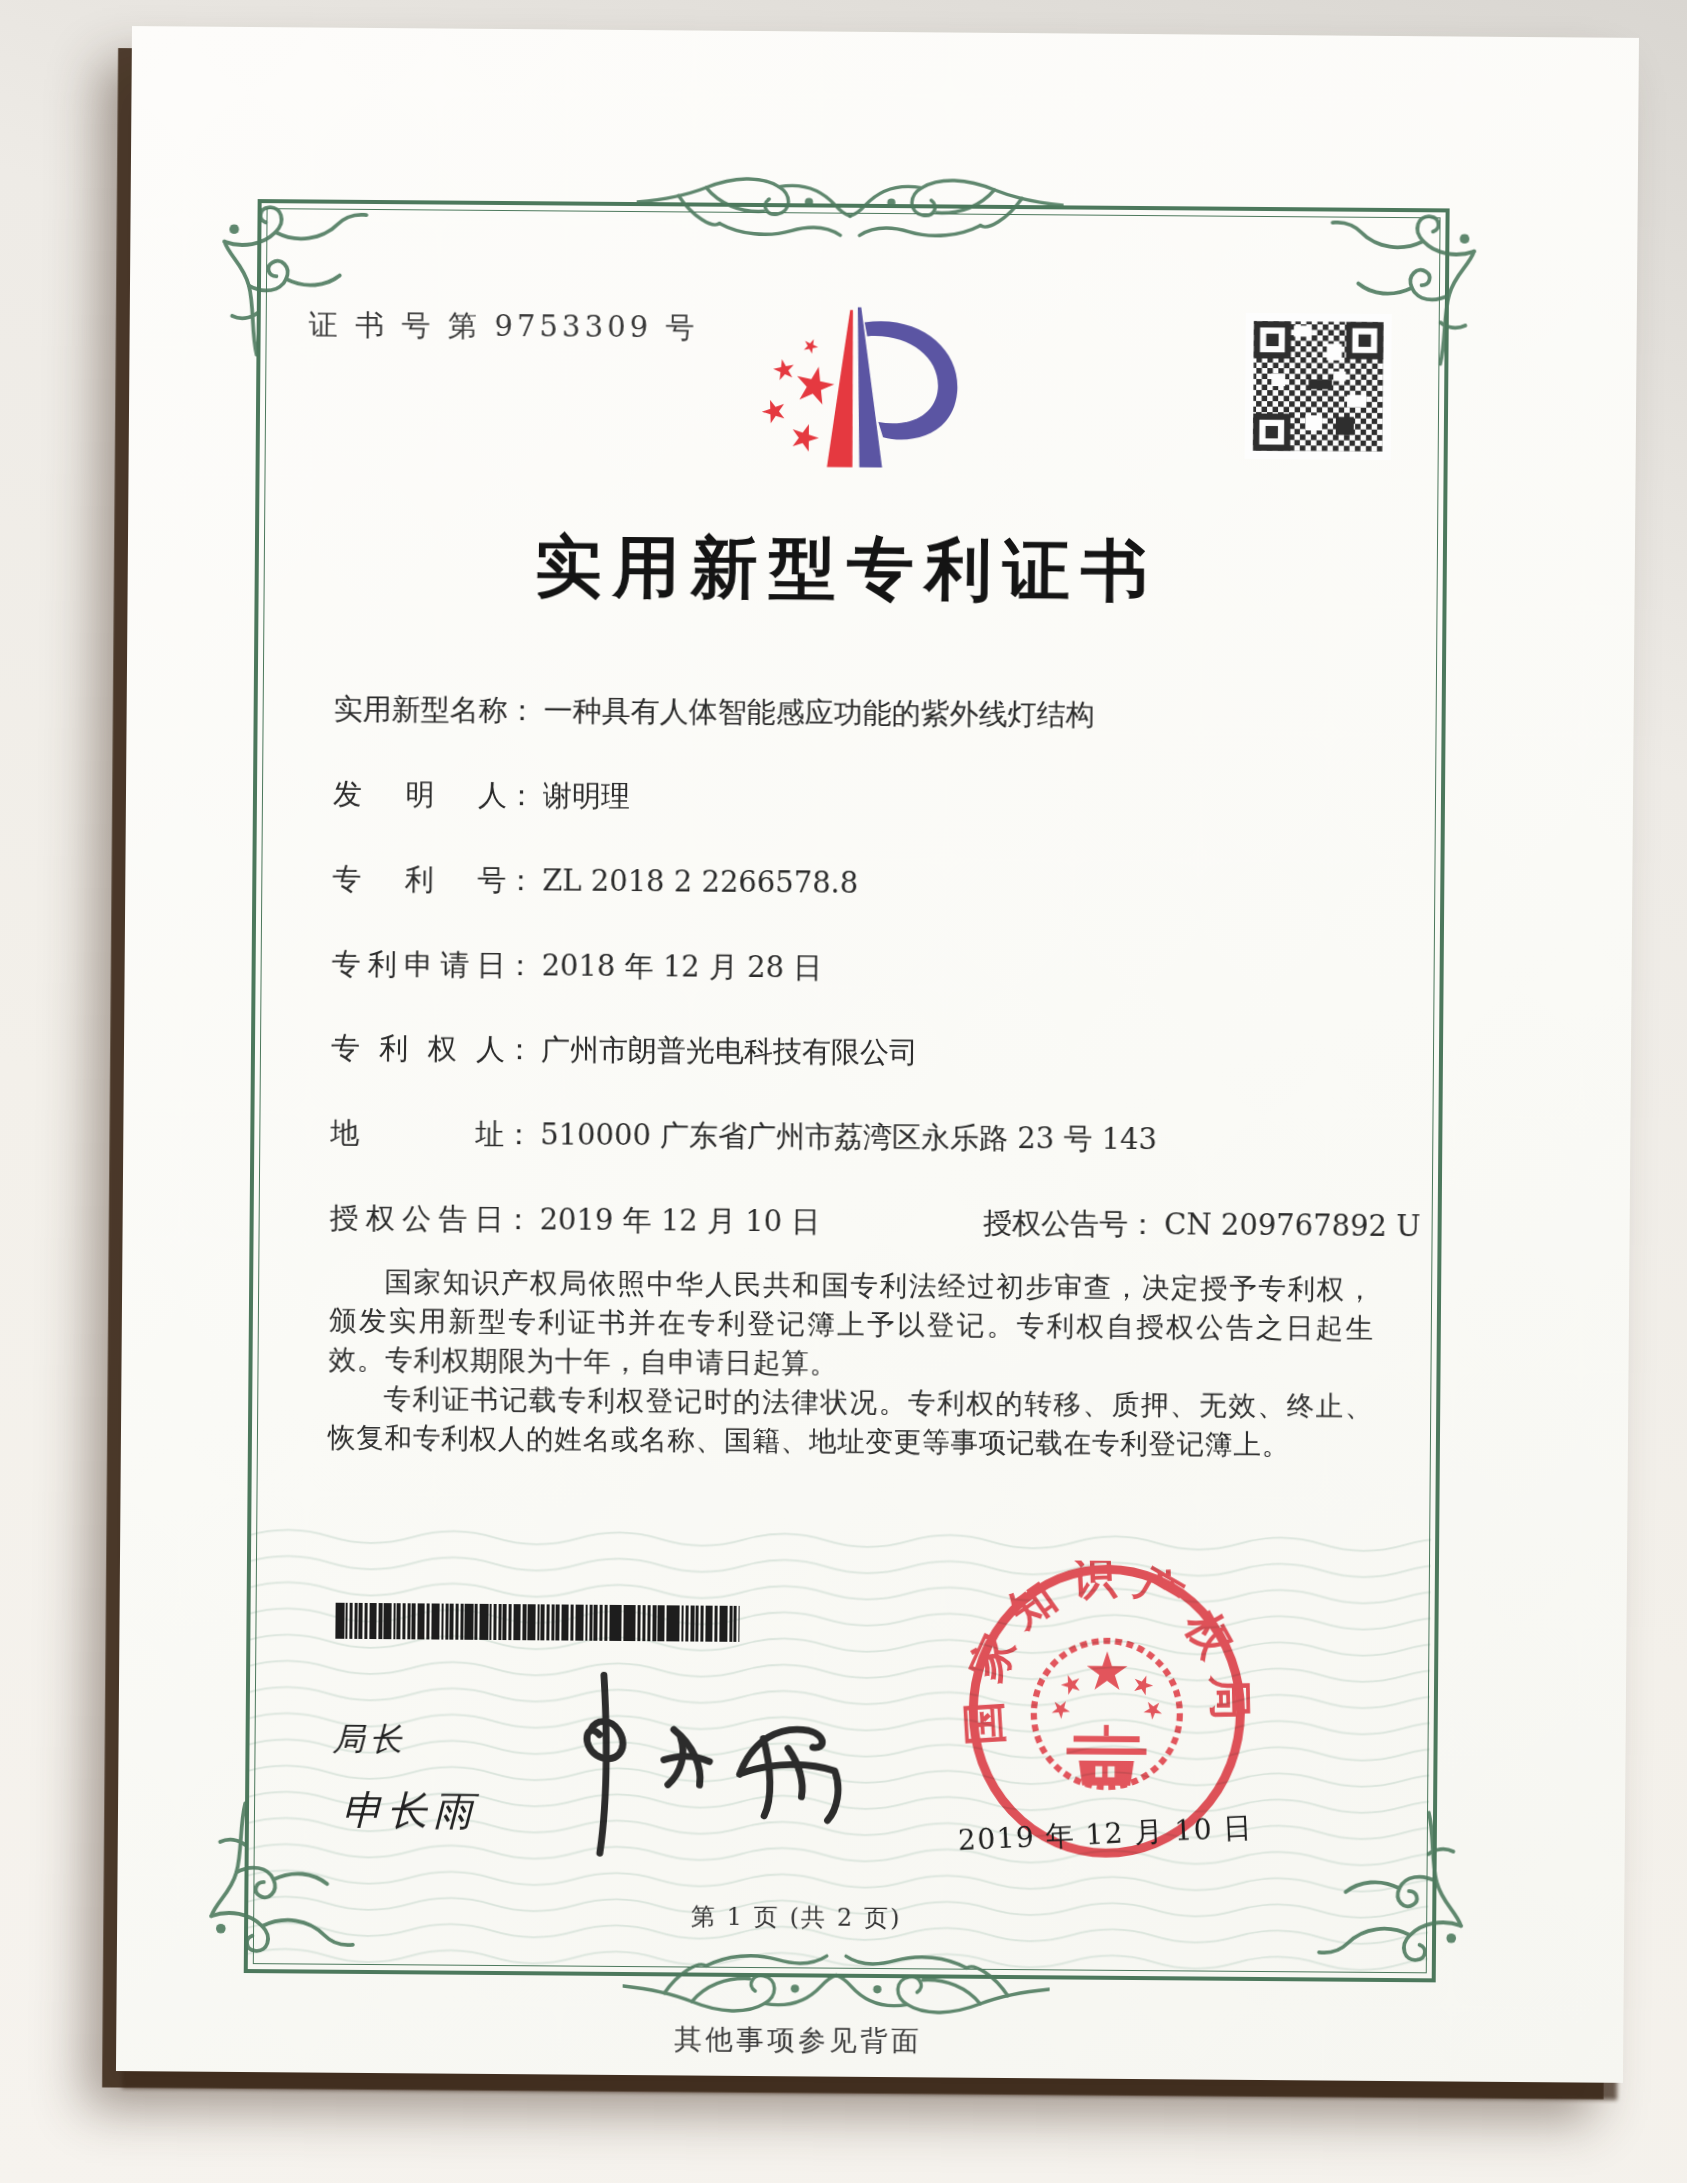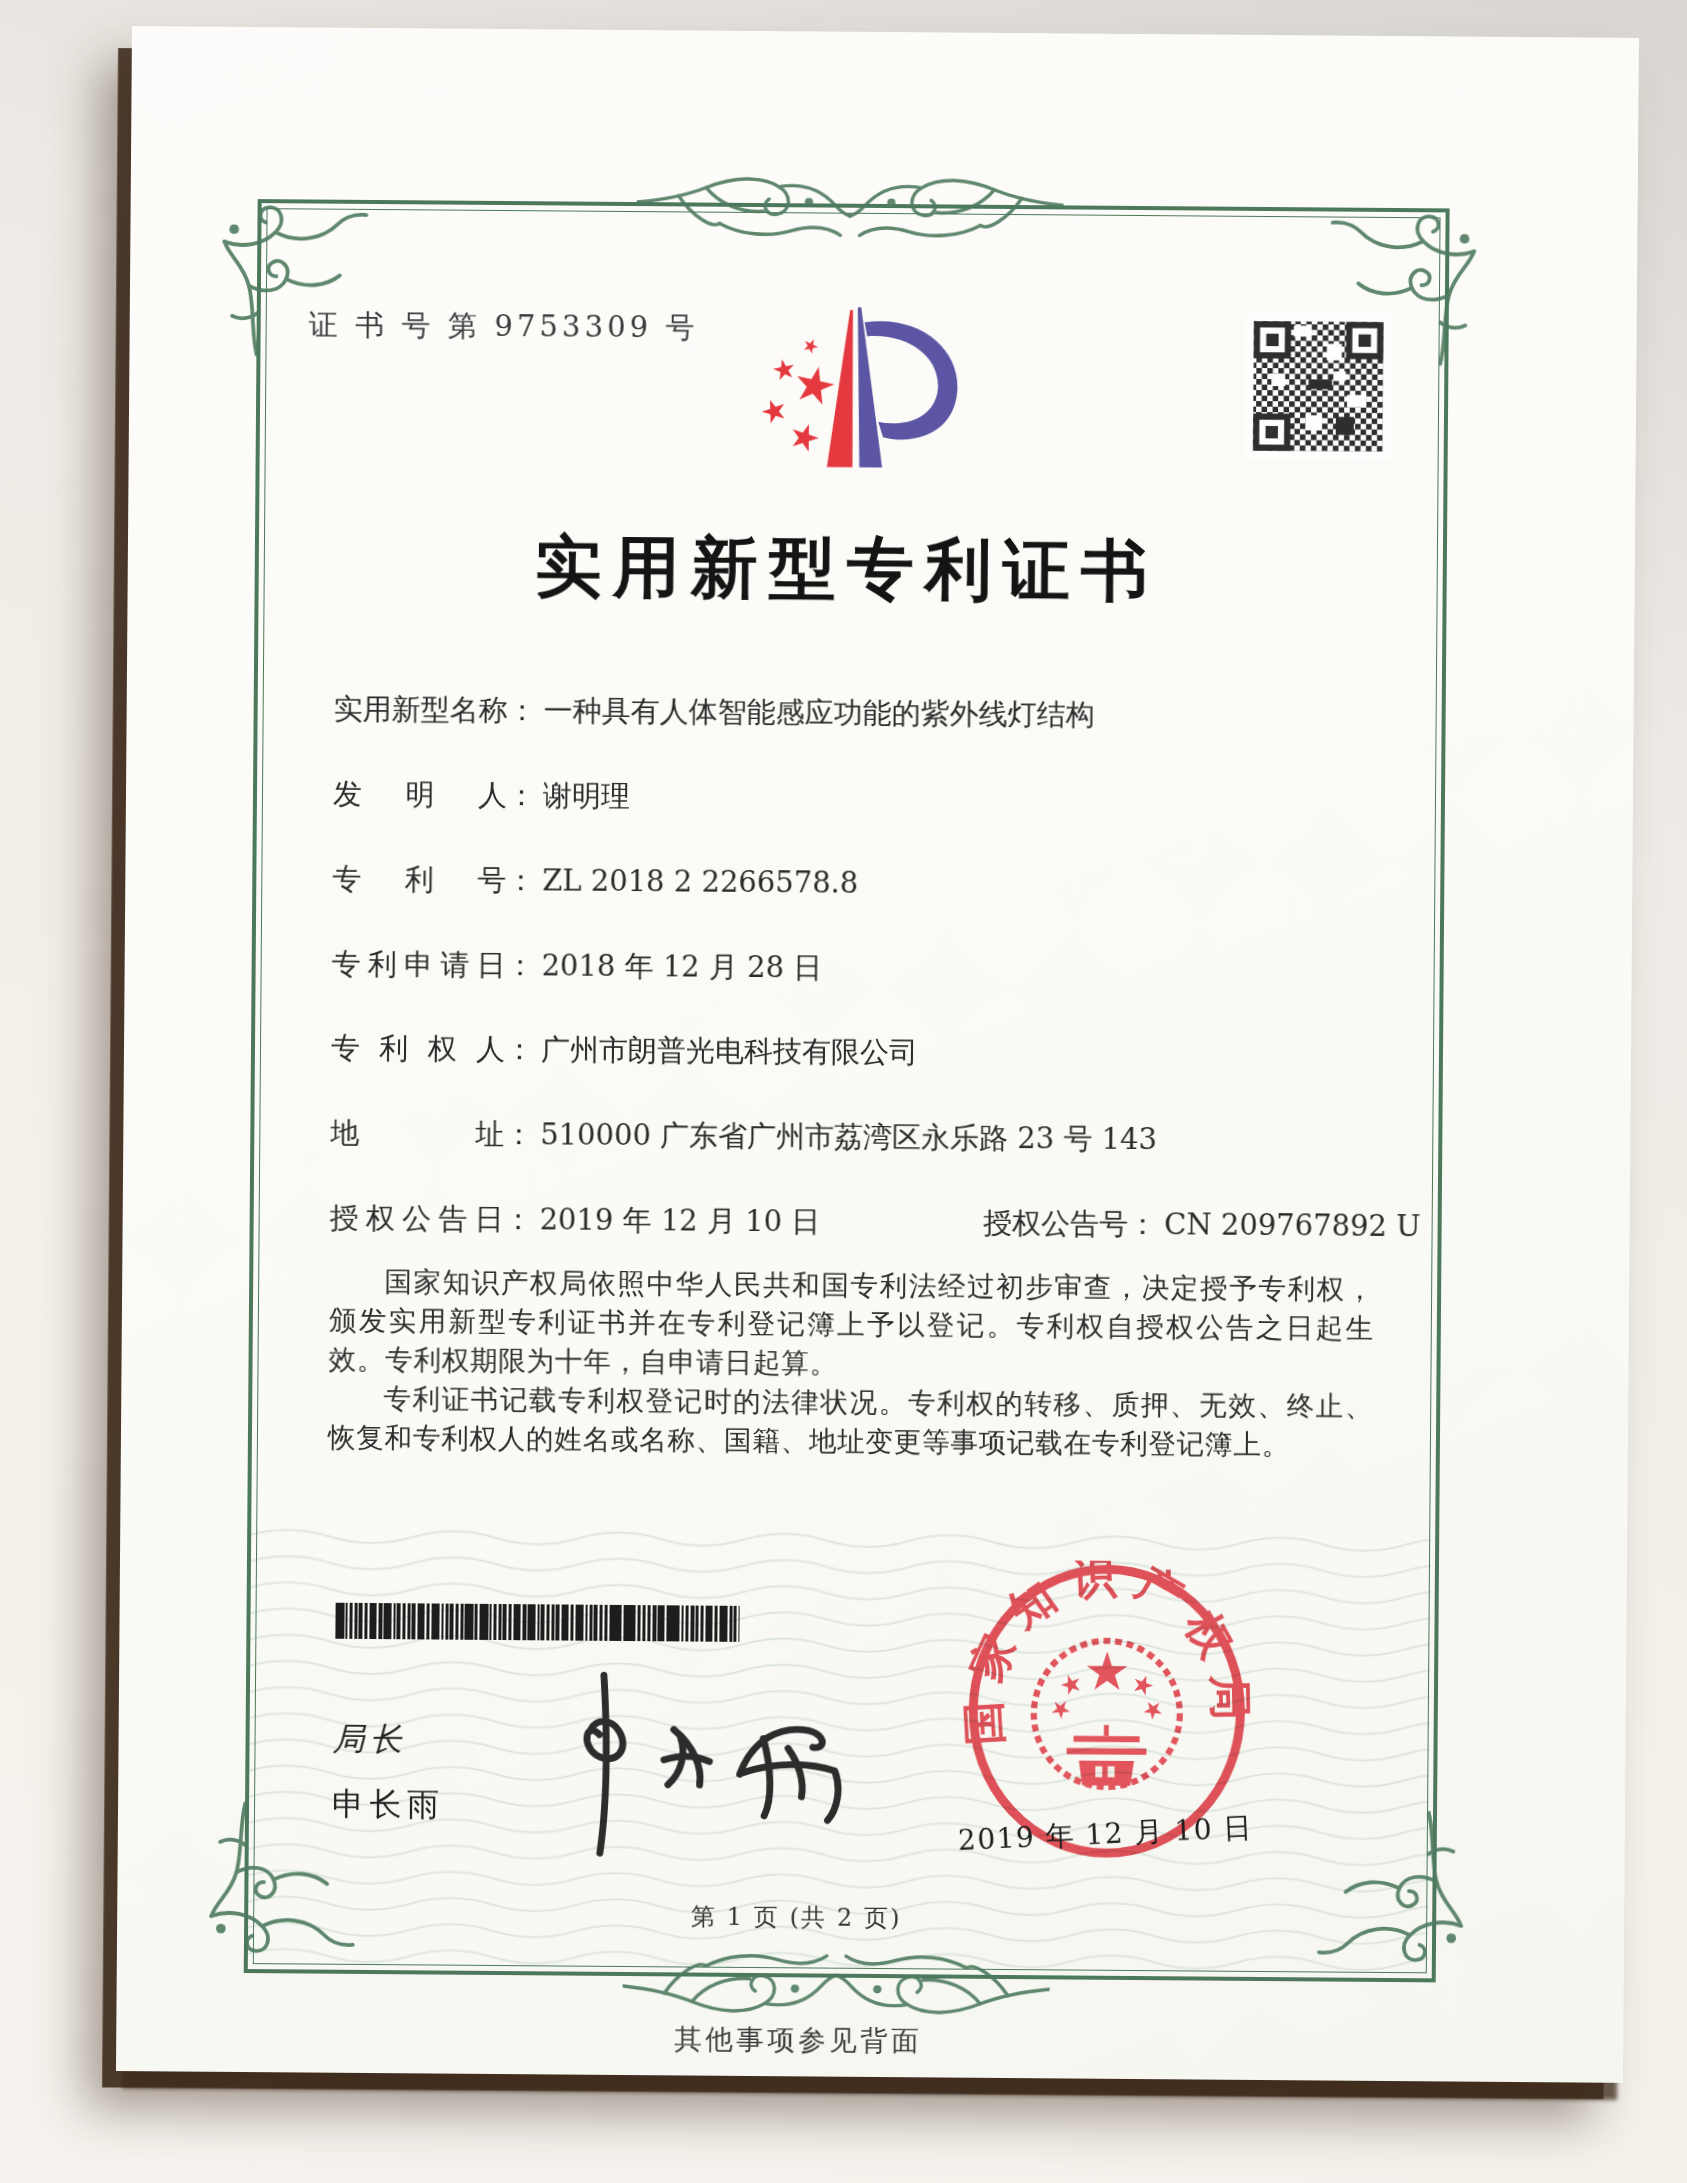--- a/index.html
+++ b/index.html
@@ -44,21 +44,21 @@
   }
   .paras p{margin:0;text-indent:2em;}
   .barcode{
     position:absolute;left:216px;top:1575px;width:404px;height:36px;
     background-image:
       repeating-linear-gradient(90deg,#1d1d1d 0 2.8px,rgba(0,0,0,0) 2.8px 4.8px),
       repeating-linear-gradient(90deg,#1d1d1d 0 1.4px,rgba(0,0,0,0) 1.4px 7.6px),
       repeating-linear-gradient(90deg,rgba(0,0,0,0) 0 3.4px,#1d1d1d 3.4px 6.2px,rgba(0,0,0,0) 6.2px 16px);
   }
   .signoff-title{position:absolute;left:214px;top:1690px;font-size:32px;letter-spacing:5.5px;color:#222;font-style:italic;}
-  .signoff-name{position:absolute;left:214px;top:1755px;font-size:32px;letter-spacing:5.5px;color:#222;}
+  .signoff-name{position:absolute;left:224px;top:1755px;font-size:40px;letter-spacing:5.5px;color:#222;font-style:italic;}
   .signature{position:absolute;left:427px;top:1633px;width:317px;height:200px;}
   .seal{position:absolute;left:842px;top:1527px;width:292px;height:309px;mix-blend-mode:multiply;}
   .page-info{position:absolute;left:679px;top:1870px;transform:translateX(-50%);font-size:24px;letter-spacing:2.1px;color:#333;white-space:nowrap;}
   .back-note{position:absolute;left:682px;top:1990px;transform:translateX(-50%);font-size:27.6px;letter-spacing:3.4px;color:#3c3c3c;white-space:nowrap;}
   .ornament{position:absolute;}
   svg{display:block;}
 </style>
 </head>
 <body>
 

